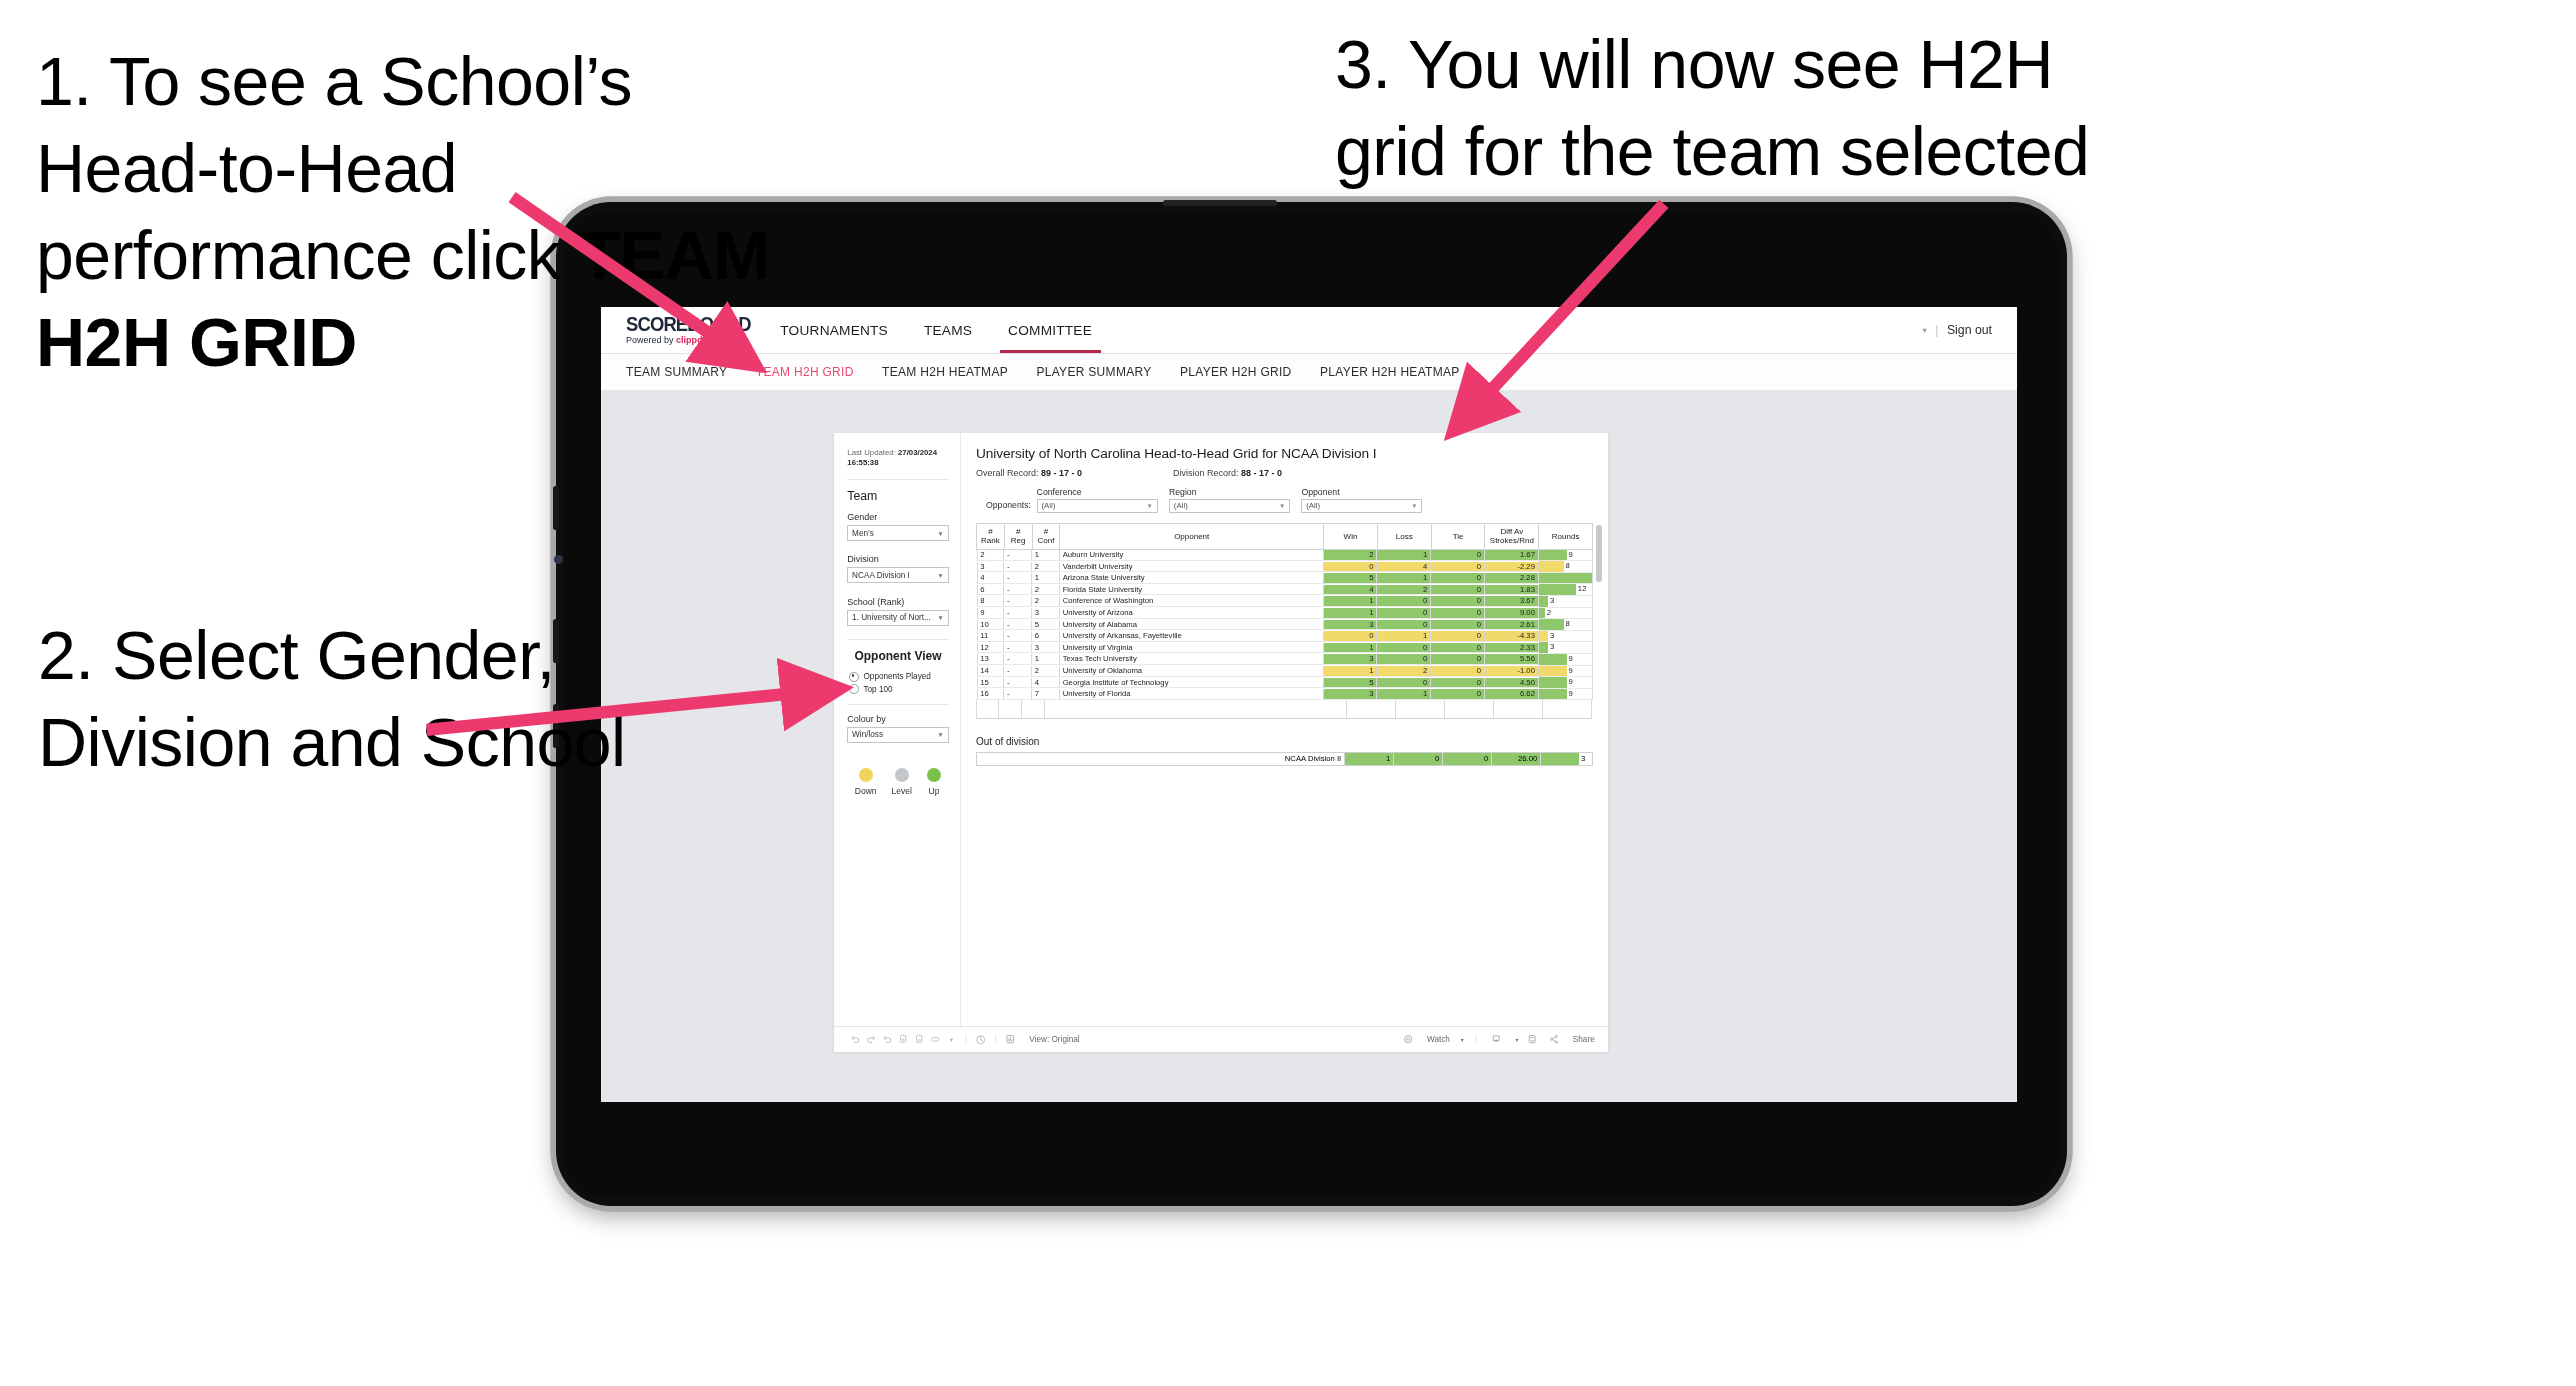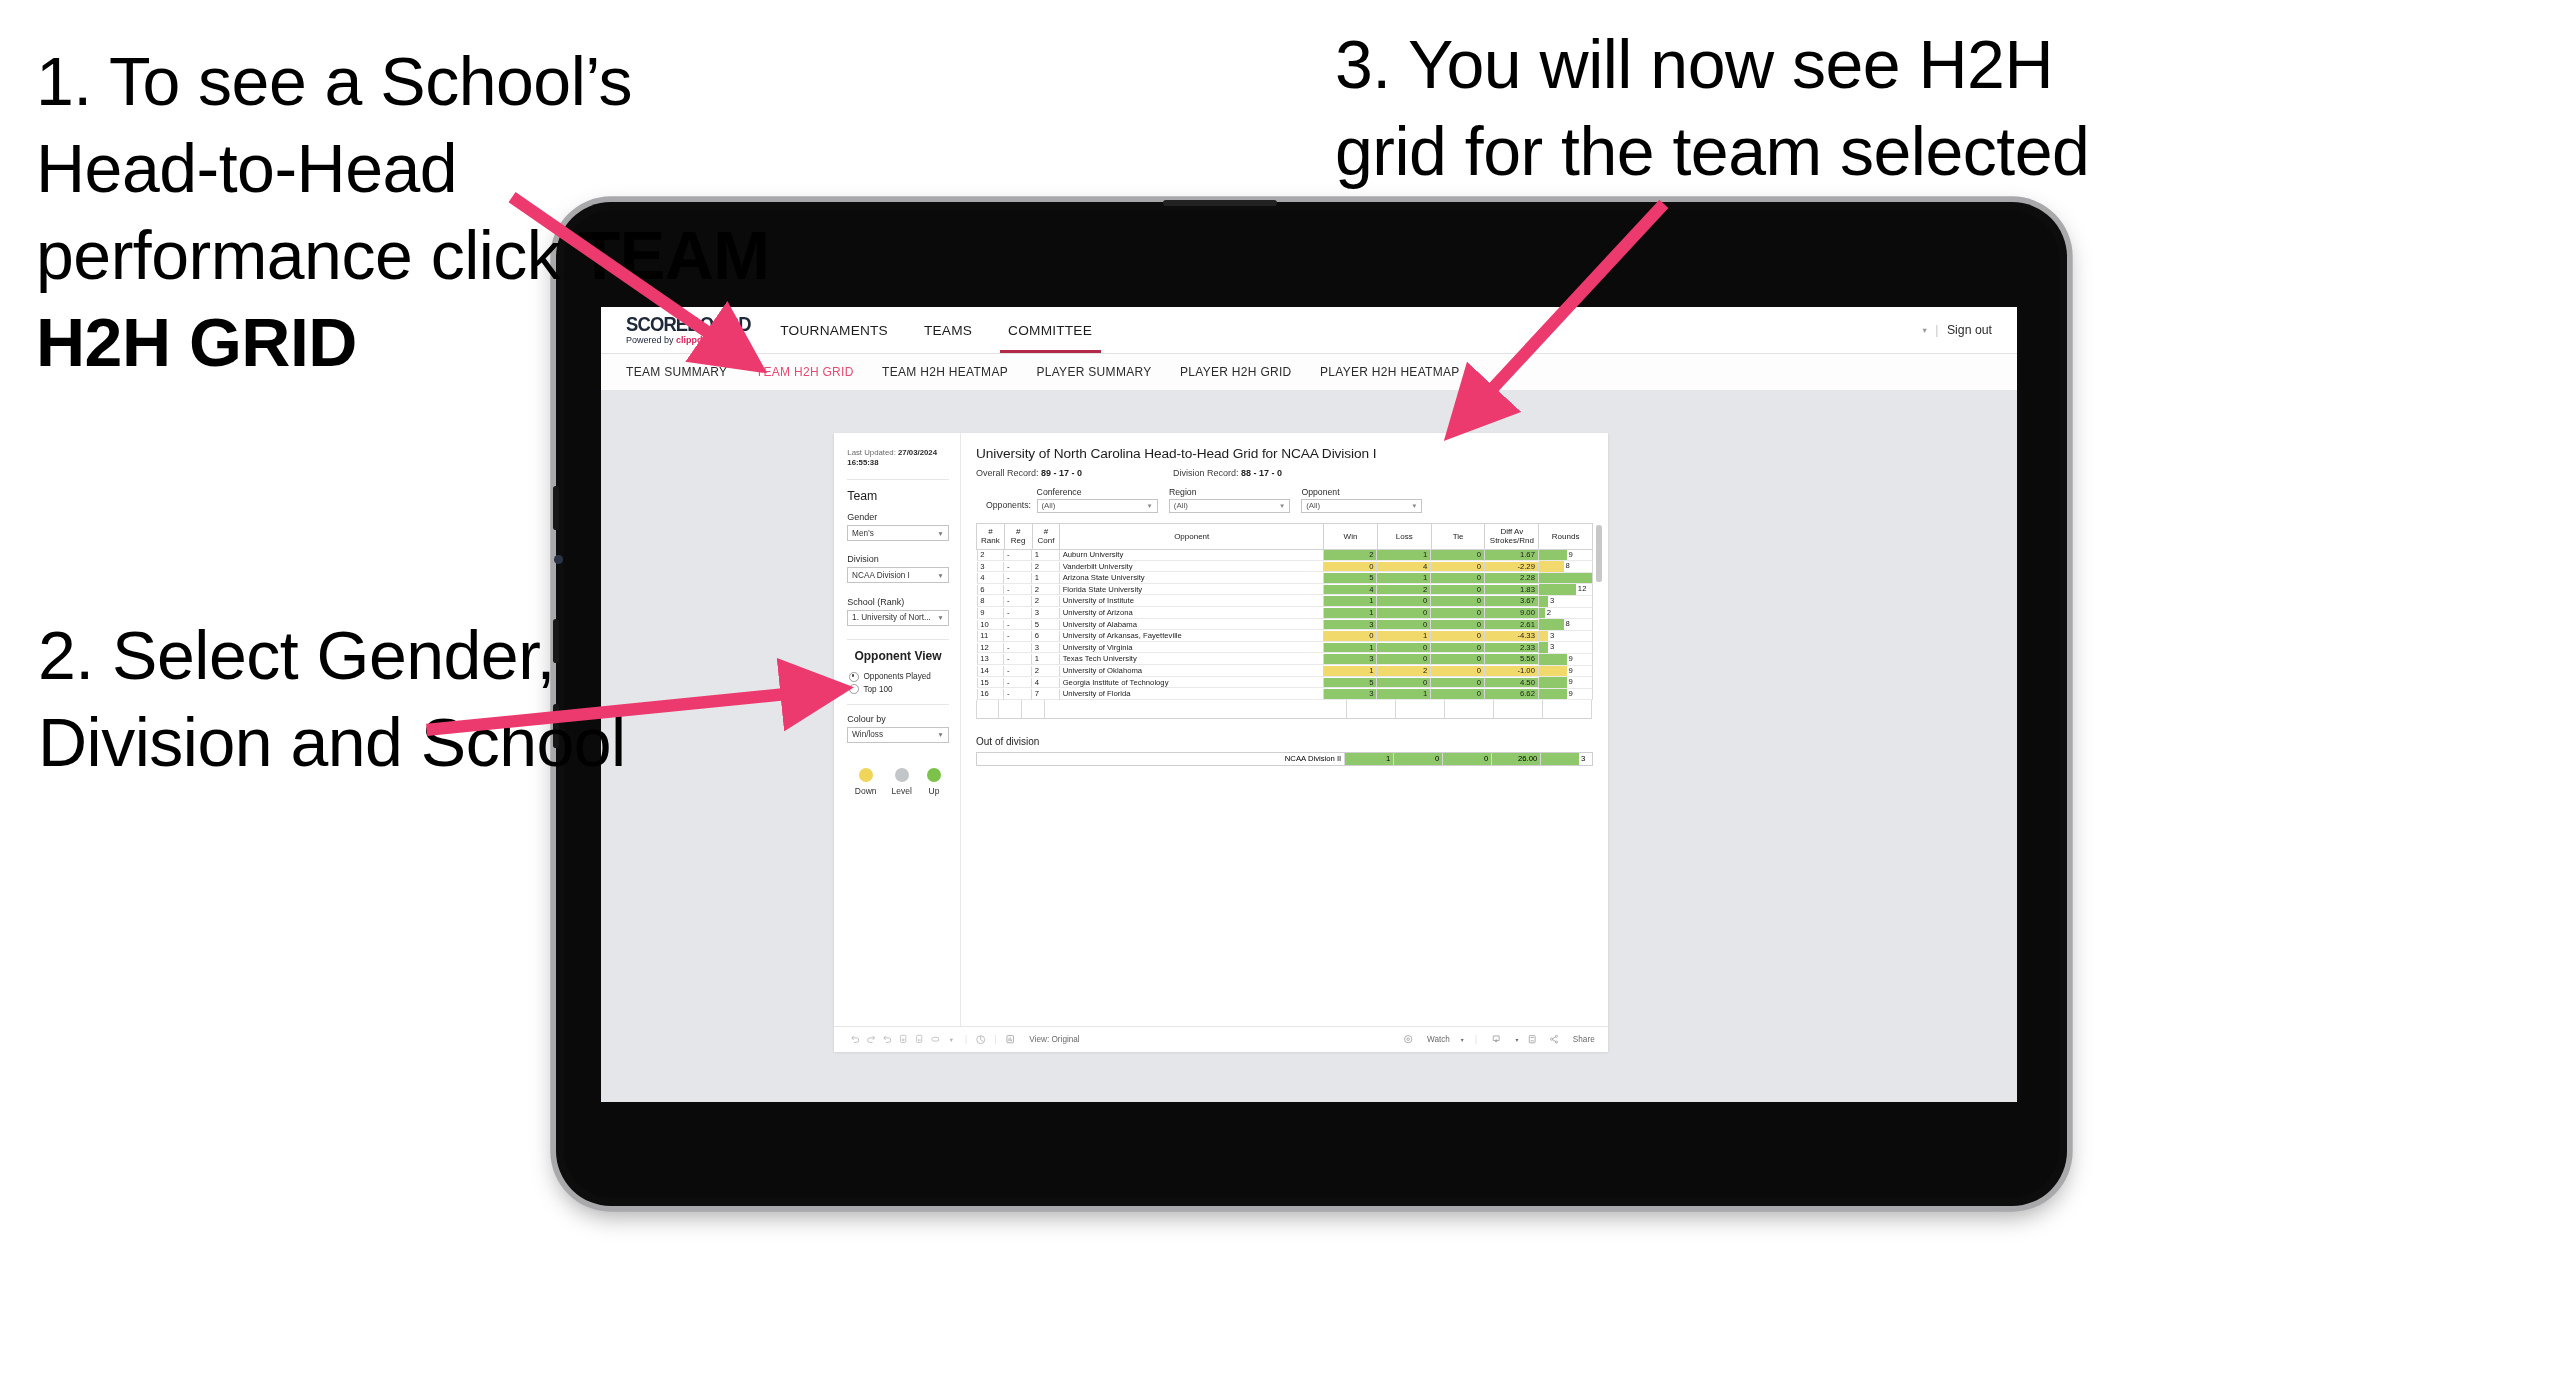--- a/index.html
+++ b/index.html
@@ -491,21 +491,21 @@
                       <td>
                         <div class="cell lft">8</div>
                       </td>
                       <td>
                         <div class="cell ">-</div>
                       </td>
                       <td>
                         <div class="cell ">2</div>
                       </td>
                       <td>
-                        <div class="cell ">University of Institute</div>
+                        <div class="cell ">Conference of Washington</div>
                       </td>
                       <td>
                         <div class="cell r g">1</div>
                       </td>
                       <td>
                         <div class="cell r g">0</div>
                       </td>
                       <td>
                         <div class="cell r g">0</div>
                       </td>

